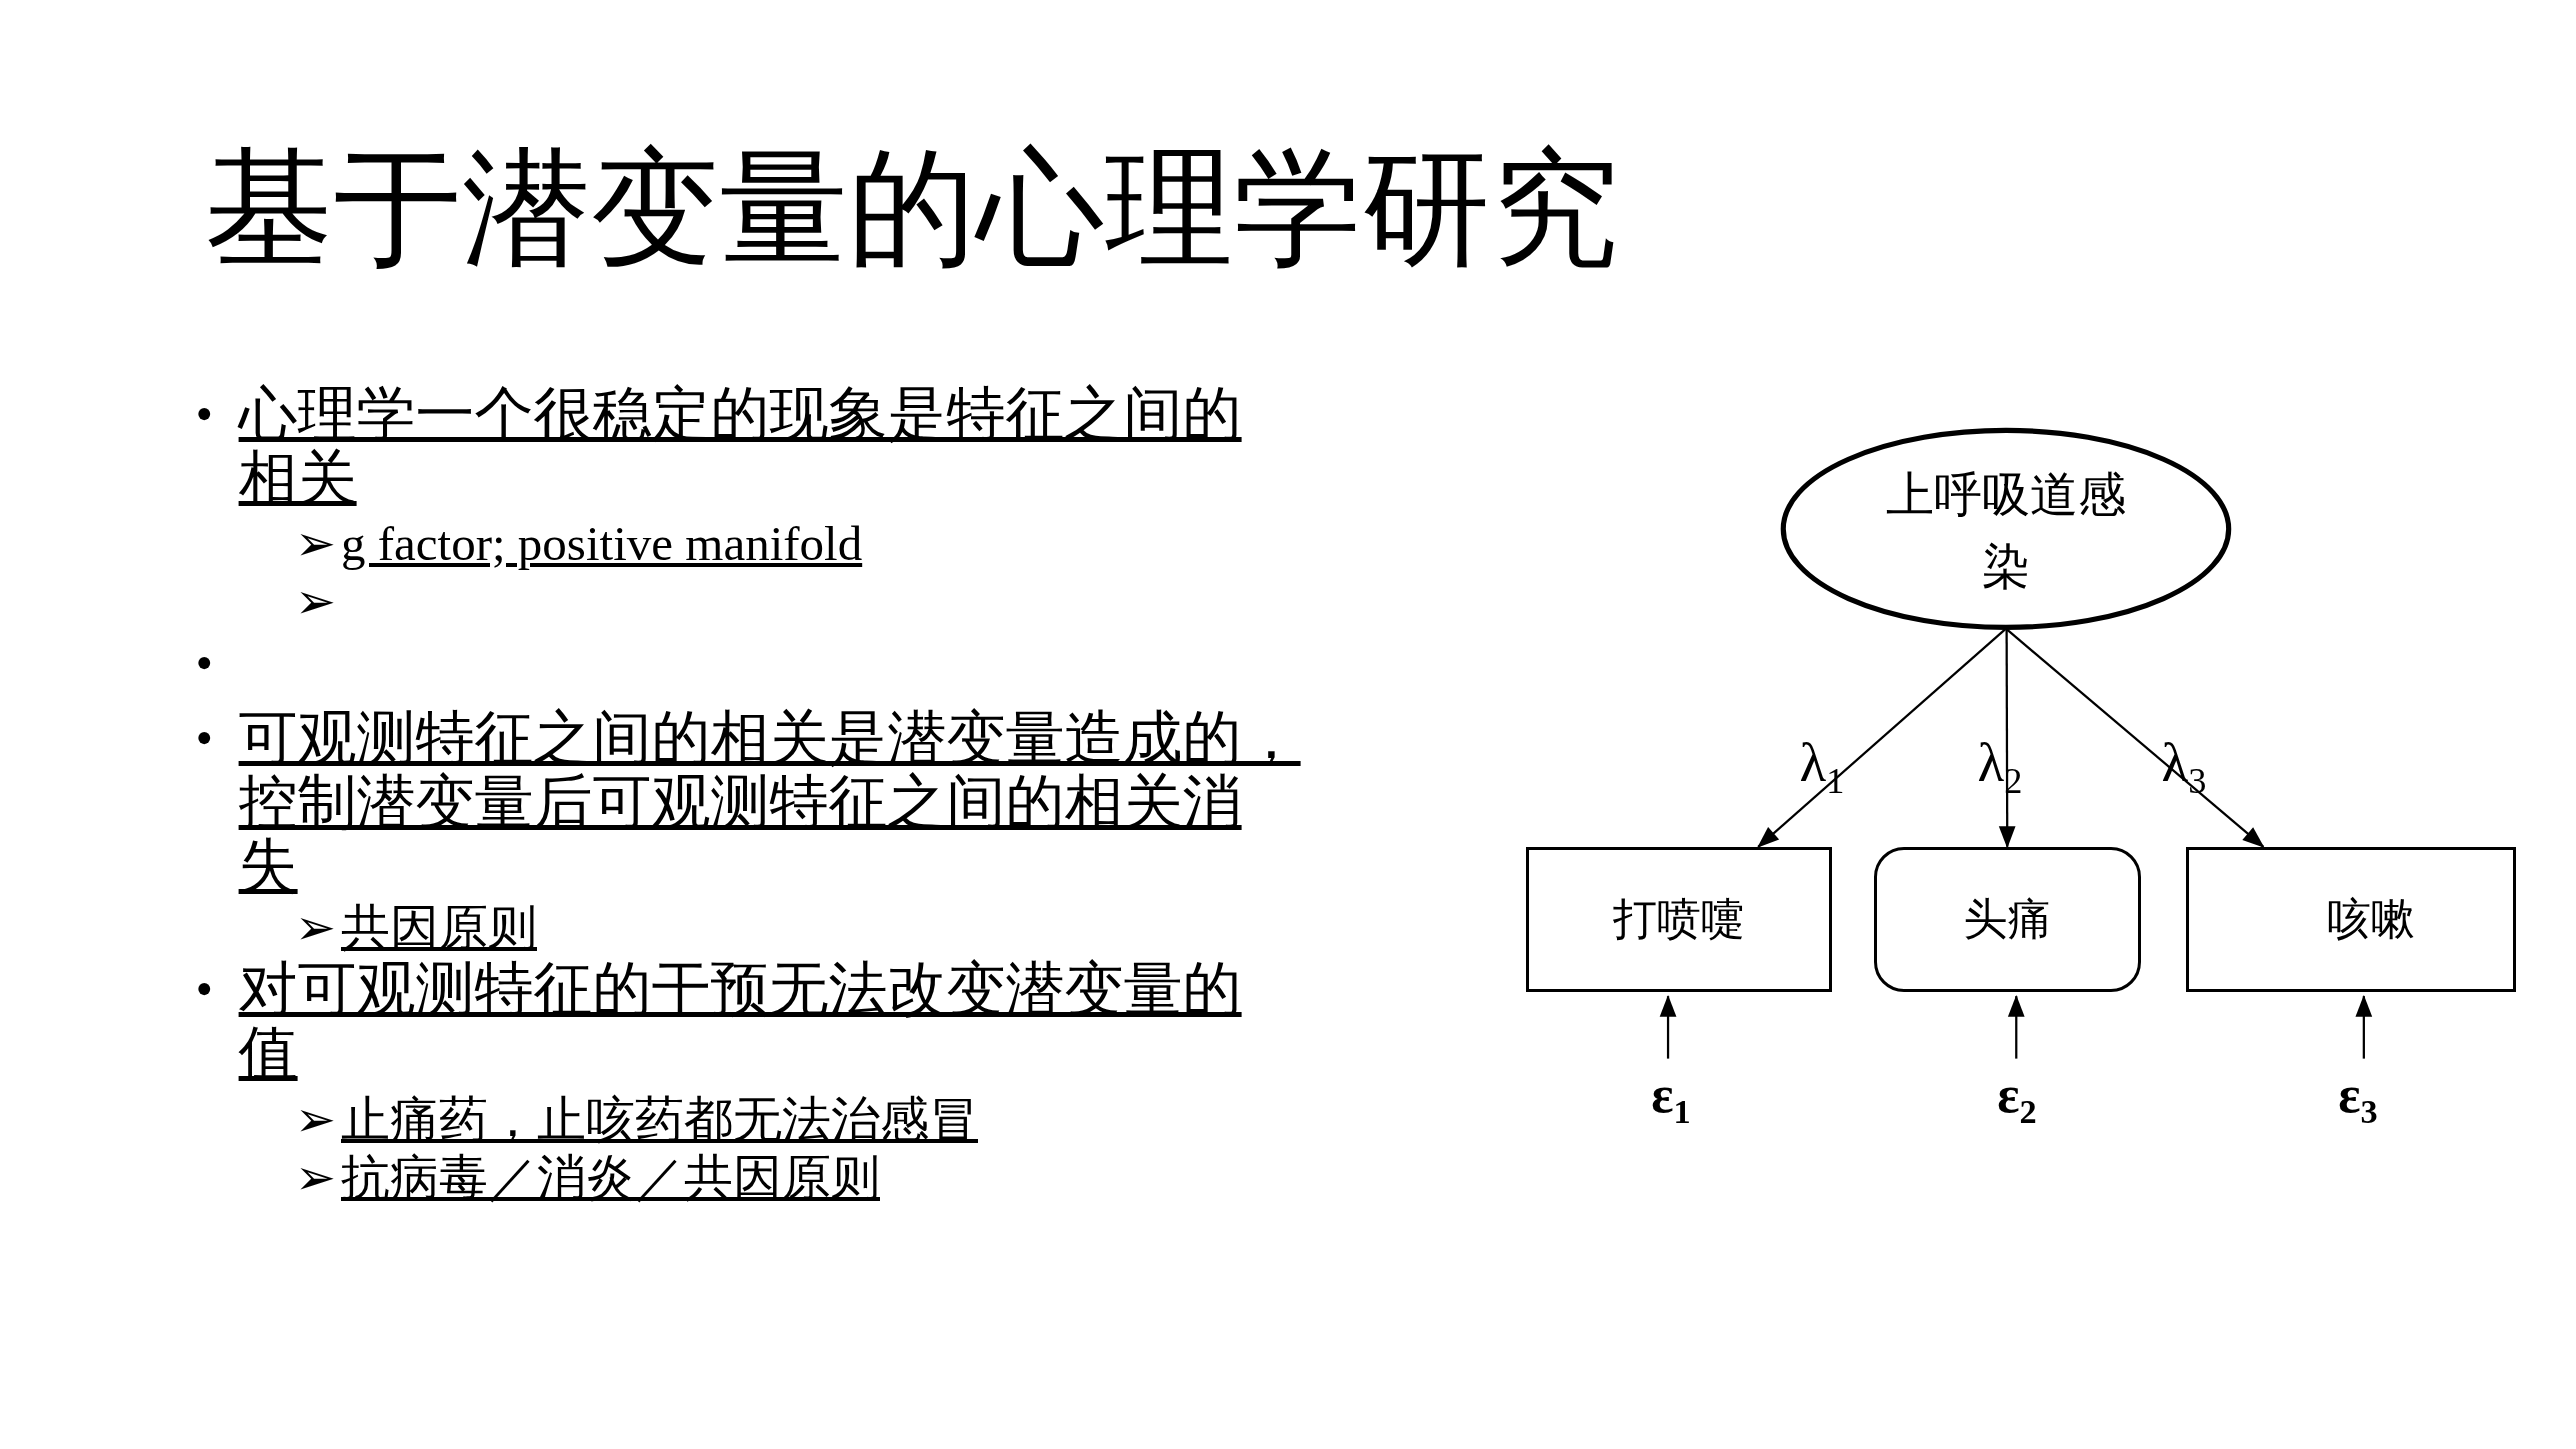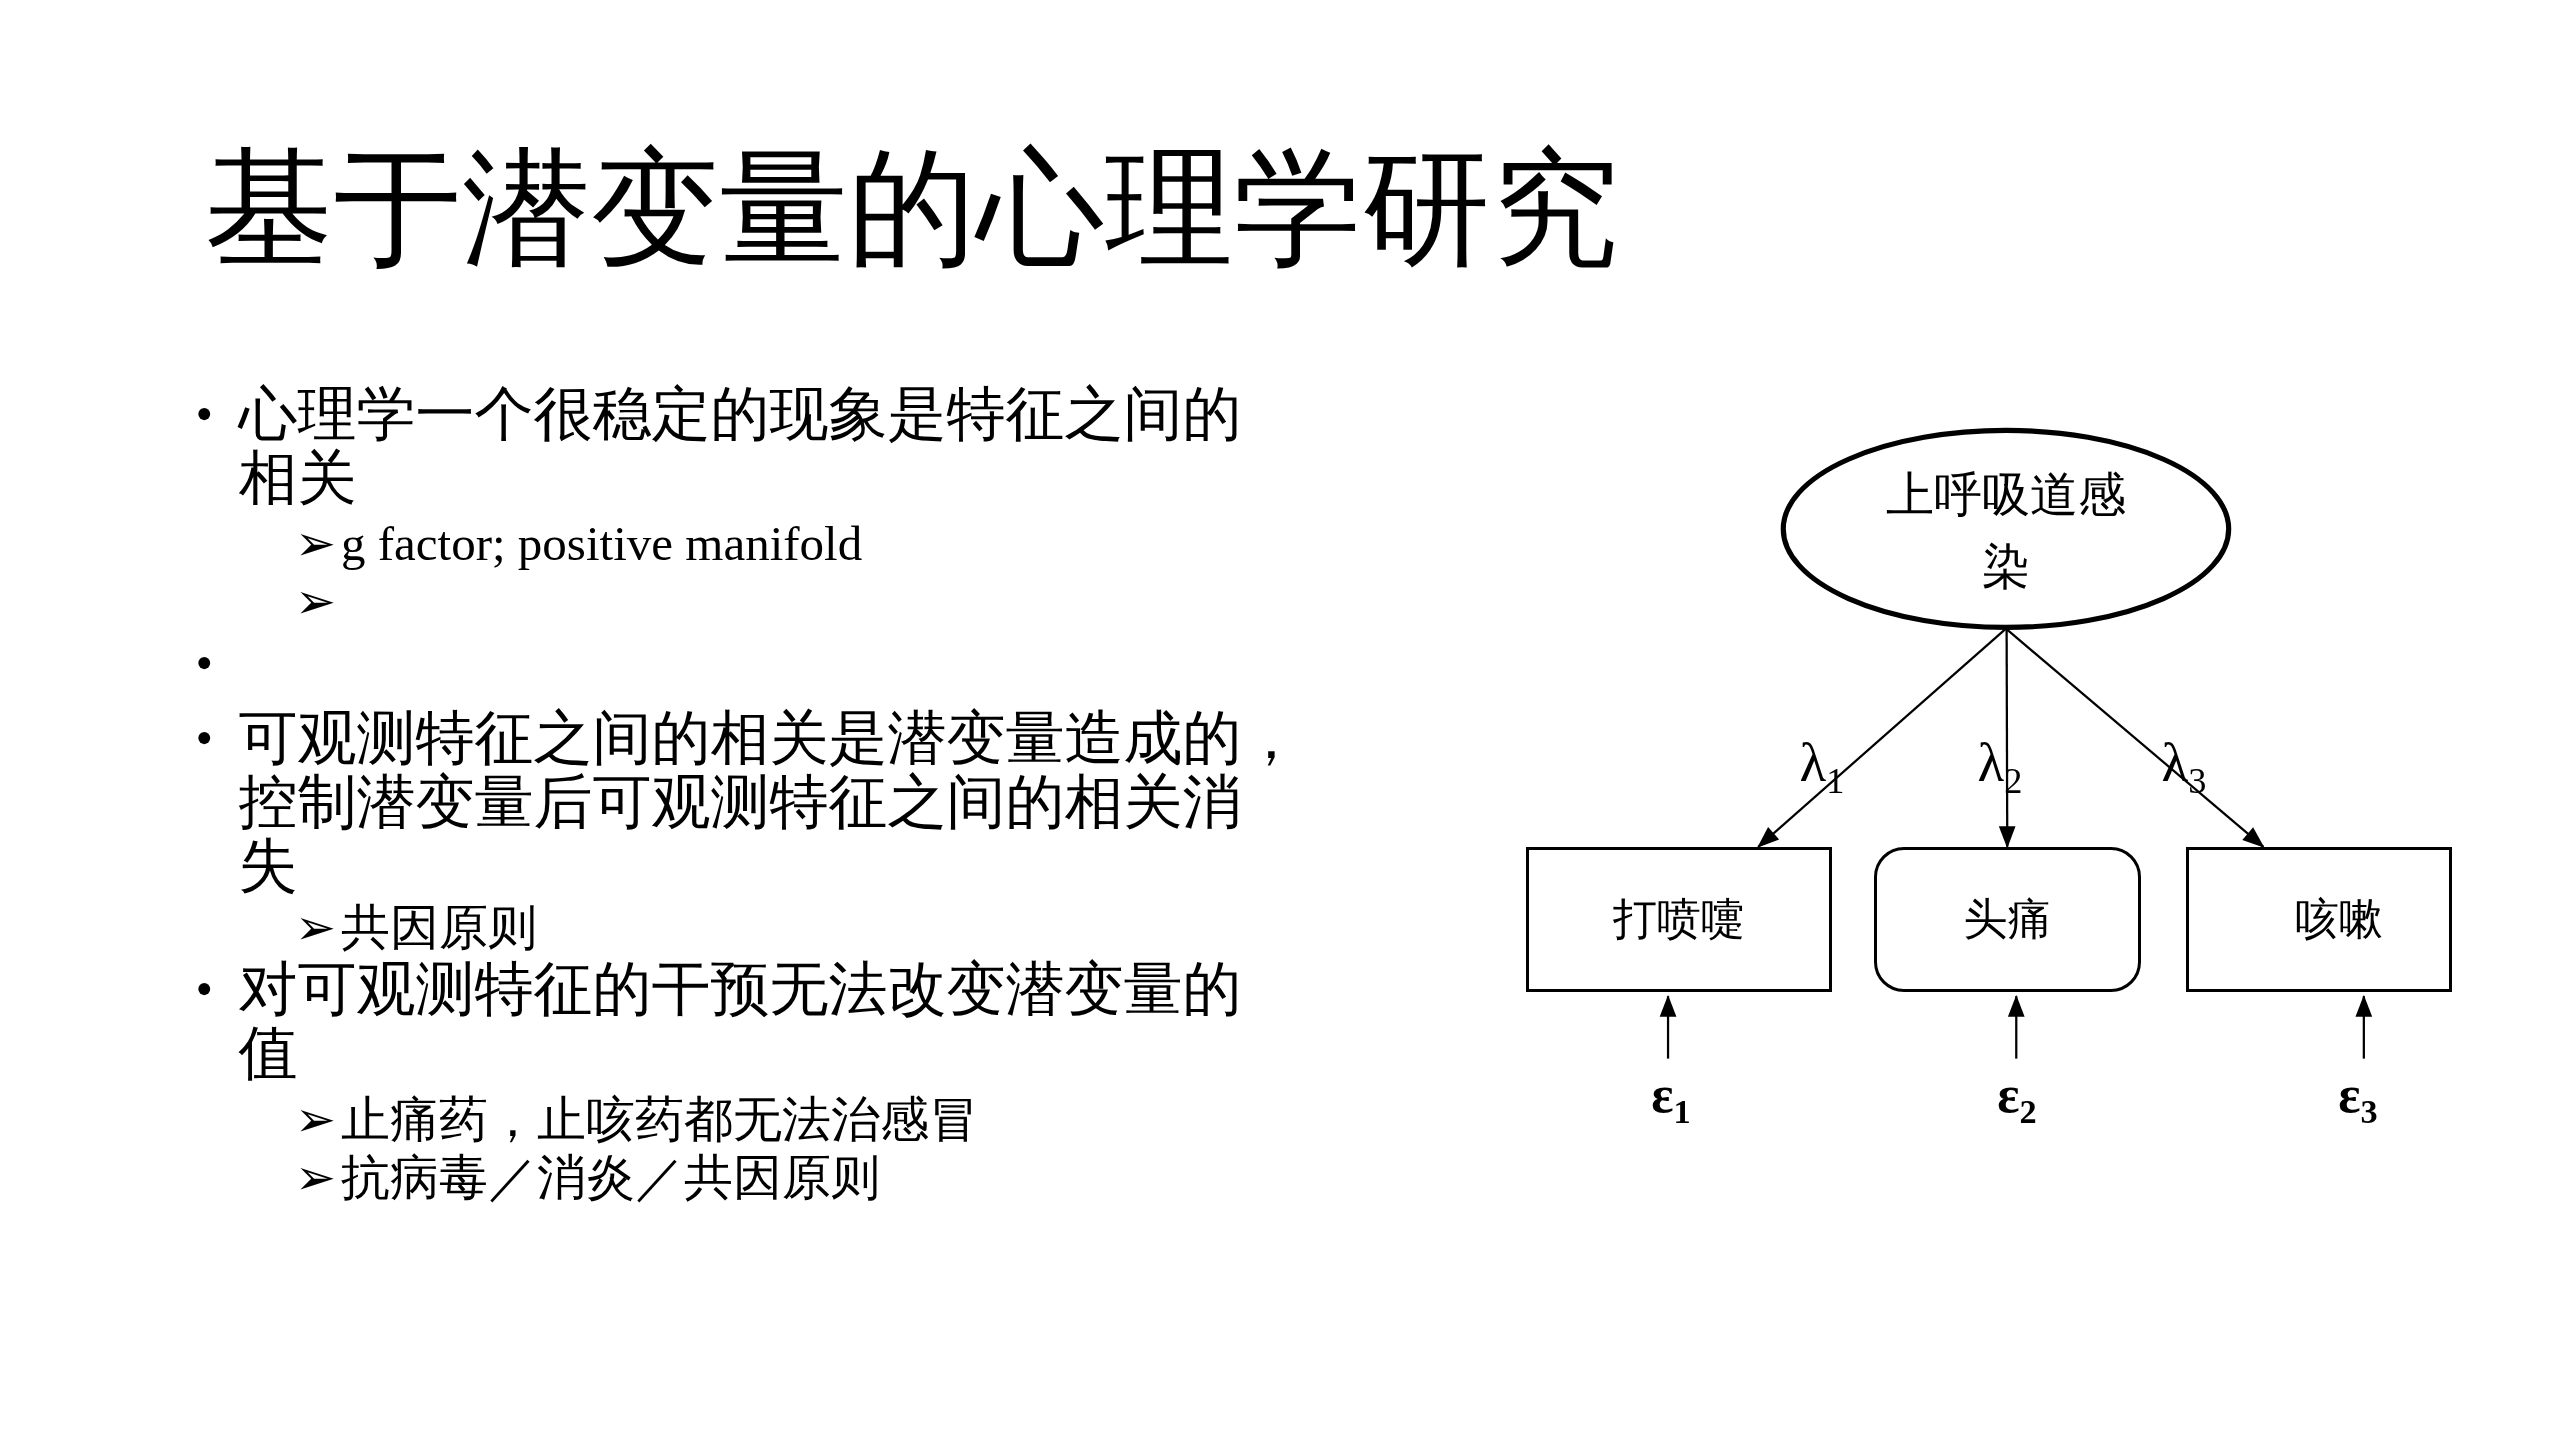--- a/index.html
+++ b/index.html
@@ -27,21 +27,21 @@
 
   
   .content {
     position: absolute;
     left: 193px;
     top: 382px;
     width: 1320px;
   }
   .item { display: flex; align-items: flex-start; }
   .item .marker { flex: 0 0 auto; }
-  .item .text { white-space: pre-line; }
+  .item .text { white-space: pre-line; text-decoration: underline; }
 
   .item.l1 { font-size: 59px; line-height: 64px; }
   .item.l1 .marker {
     width: 43px;
     font-size: 50px;
     line-height: 64px;
     padding-left: 2.6px;
   }
 
   .item.l2 { font-size: 49px; line-height: 58px; margin-left: 102px; }
@@ -90,21 +90,21 @@
     border: 3.2px solid #000;
     box-sizing: border-box;
     display: flex;
     align-items: center;
     justify-content: center;
     font-size: 44px;
     background: #ffffff;
   }
   .box-1 { left: 45px;   width: 306px; }
   .box-2 { left: 393px;  width: 267px; border-radius: 30px; }
-  .box-3 { left: 705px; width: 266px; padding-left: 40px; }
+  .box-3 { left: 705px; width: 330px; padding-left: 40px; }
 
   .greek-label {
     position: absolute;
     width: 142px;
     text-align: center;
     white-space: nowrap;
   }
   .lambda { top: 338px; font-size: 55px; line-height: 77px; }
   .lam-1 { left: 270px; }
   .lam-2 { left: 448px; }

